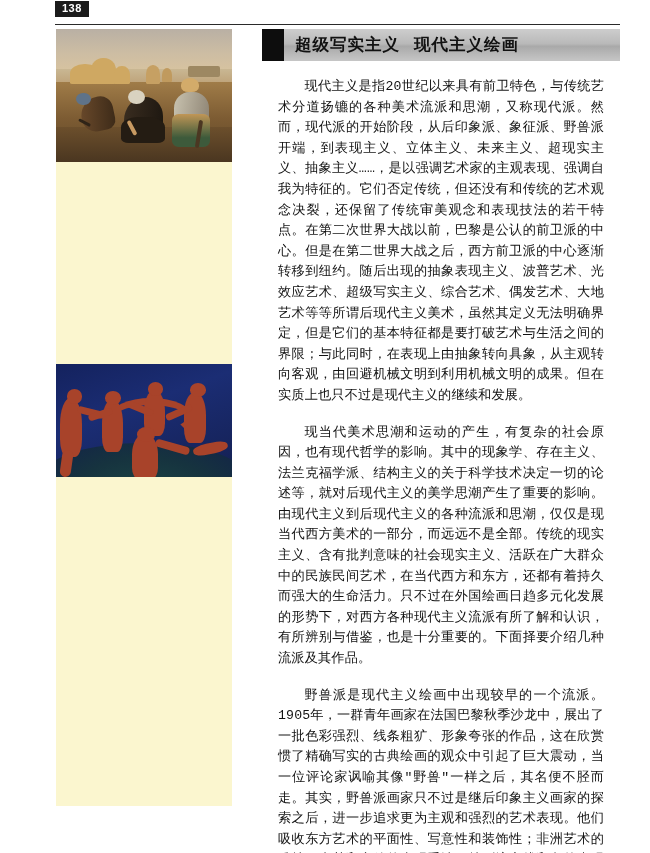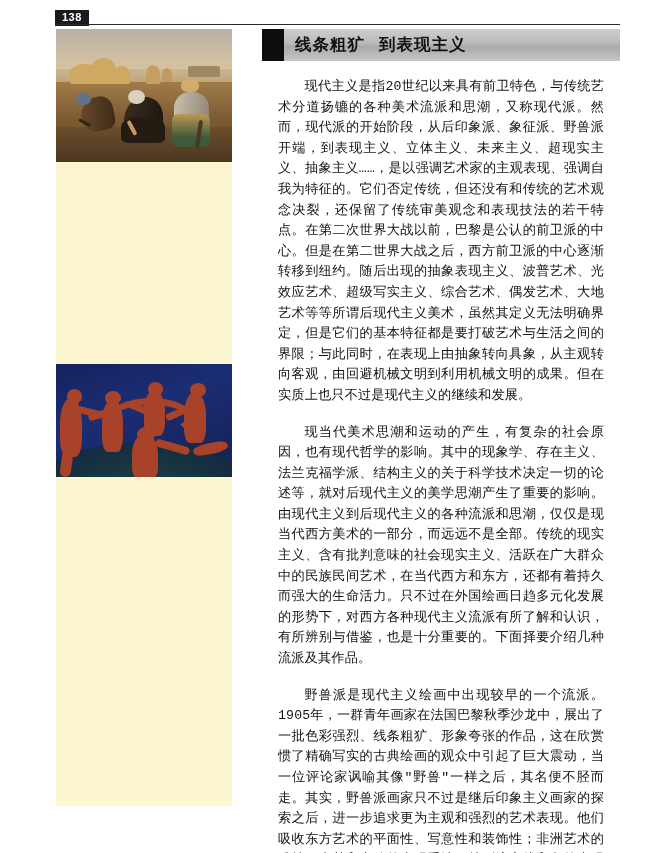--- a/index.html
+++ b/index.html
@@ -7,21 +7,21 @@
     width:650px;height:853px;
     background:#ffffff;
     font-family:"Liberation Serif","DejaVu Serif",serif;
     overflow:hidden;
     position:relative;
   }
   .page{position:absolute;inset:0;}
 
   
   .runhead{
-    position:absolute;left:55px;top:9px;width:560px;height:18px;
+    position:absolute;left:55px;top:0;width:560px;height:18px;
     display:flex;align-items:center;gap:8px;
   }
   .folio{
     background:#1b1b1b;color:#ffffff;
     font-family:"Liberation Sans","DejaVu Sans",sans-serif;
     font-size:11px;font-weight:bold;letter-spacing:.5px;
     padding:1px 7px 2px 7px;line-height:13px;
     display:inline-block;
   }
   .runhead-text{
@@ -231,21 +231,21 @@
       <div class="d-limb d5a"></div>
       <div class="dancer d6"></div>
     </div>
 
   </div>
 
   <div class="main">
     <div class="chapter-bar">
       <div class="chapter-block"></div>
       <div class="chapter-title">
-        <span class="num">线条粗犷</span><span>到表现主义</span>
+        <span class="num">超级写实主义</span><span>现代主义绘画</span>
       </div>
     </div>
     <div class="body">
       <p>现代主义是指20世纪以来具有前卫特色，与传统艺术分道扬镳的各种美术流派和思潮，又称现代派。然而，现代派的开始阶段，从后印象派、象征派、野兽派开端，到表现主义、立体主义、未来主义、超现实主义、抽象主义……，是以强调艺术家的主观表现、强调自我为特征的。它们否定传统，但还没有和传统的艺术观念决裂，还保留了传统审美观念和表现技法的若干特点。在第二次世界大战以前，巴黎是公认的前卫派的中心。但是在第二世界大战之后，西方前卫派的中心逐渐转移到纽约。随后出现的抽象表现主义、波普艺术、光效应艺术、超级写实主义、综合艺术、偶发艺术、大地艺术等等所谓后现代主义美术，虽然其定义无法明确界定，但是它们的基本特征都是要打破艺术与生活之间的界限；与此同时，在表现上由抽象转向具象，从主观转向客观，由回避机械文明到利用机械文明的成果。但在实质上也只不过是现代主义的继续和发展。</p>
       <p>现当代美术思潮和运动的产生，有复杂的社会原因，也有现代哲学的影响。其中的现象学、存在主义、法兰克福学派、结构主义的关于科学技术决定一切的论述等，就对后现代主义的美学思潮产生了重要的影响。由现代主义到后现代主义的各种流派和思潮，仅仅是现当代西方美术的一部分，而远远不是全部。传统的现实主义、含有批判意味的社会现实主义、活跃在广大群众中的民族民间艺术，在当代西方和东方，还都有着持久而强大的生命活力。只不过在外国绘画日趋多元化发展的形势下，对西方各种现代主义流派有所了解和认识，有所辨别与借鉴，也是十分重要的。下面择要介绍几种流派及其作品。</p>
       <p>野兽派是现代主义绘画中出现较早的一个流派。1905年，一群青年画家在法国巴黎秋季沙龙中，展出了一批色彩强烈、线条粗犷、形象夸张的作品，这在欣赏惯了精确写实的古典绘画的观众中引起了巨大震动，当一位评论家讽喻其像"野兽"一样之后，其名便不胫而走。其实，野兽派画家只不过是继后印象主义画家的探索之后，进一步追求更为主观和强烈的艺术表现。他们吸收东方艺术的平面性、写意性和装饰性；非洲艺术的稚拙、直朴和豪放的表现手法；特别注意线和色的表现力面不受任何程式的束缚，努力创造一种有别于西方古典绘画的疏简意境和写意风格。野兽派时期只是马蒂斯等人艺术生涯中的一个短暂阶段，后来的马蒂斯有意修正野兽派时期过分狂暴的表现方式，以更加宁静庄重的画风，去追求一种具有均衡性、纯粹性以及清澈性的艺术表现形式。并且在剪纸、插图、壁挂、舞台美术、室内装饰和雕塑等多方面，</p>
     </div>
   </div>
 
 </div>

